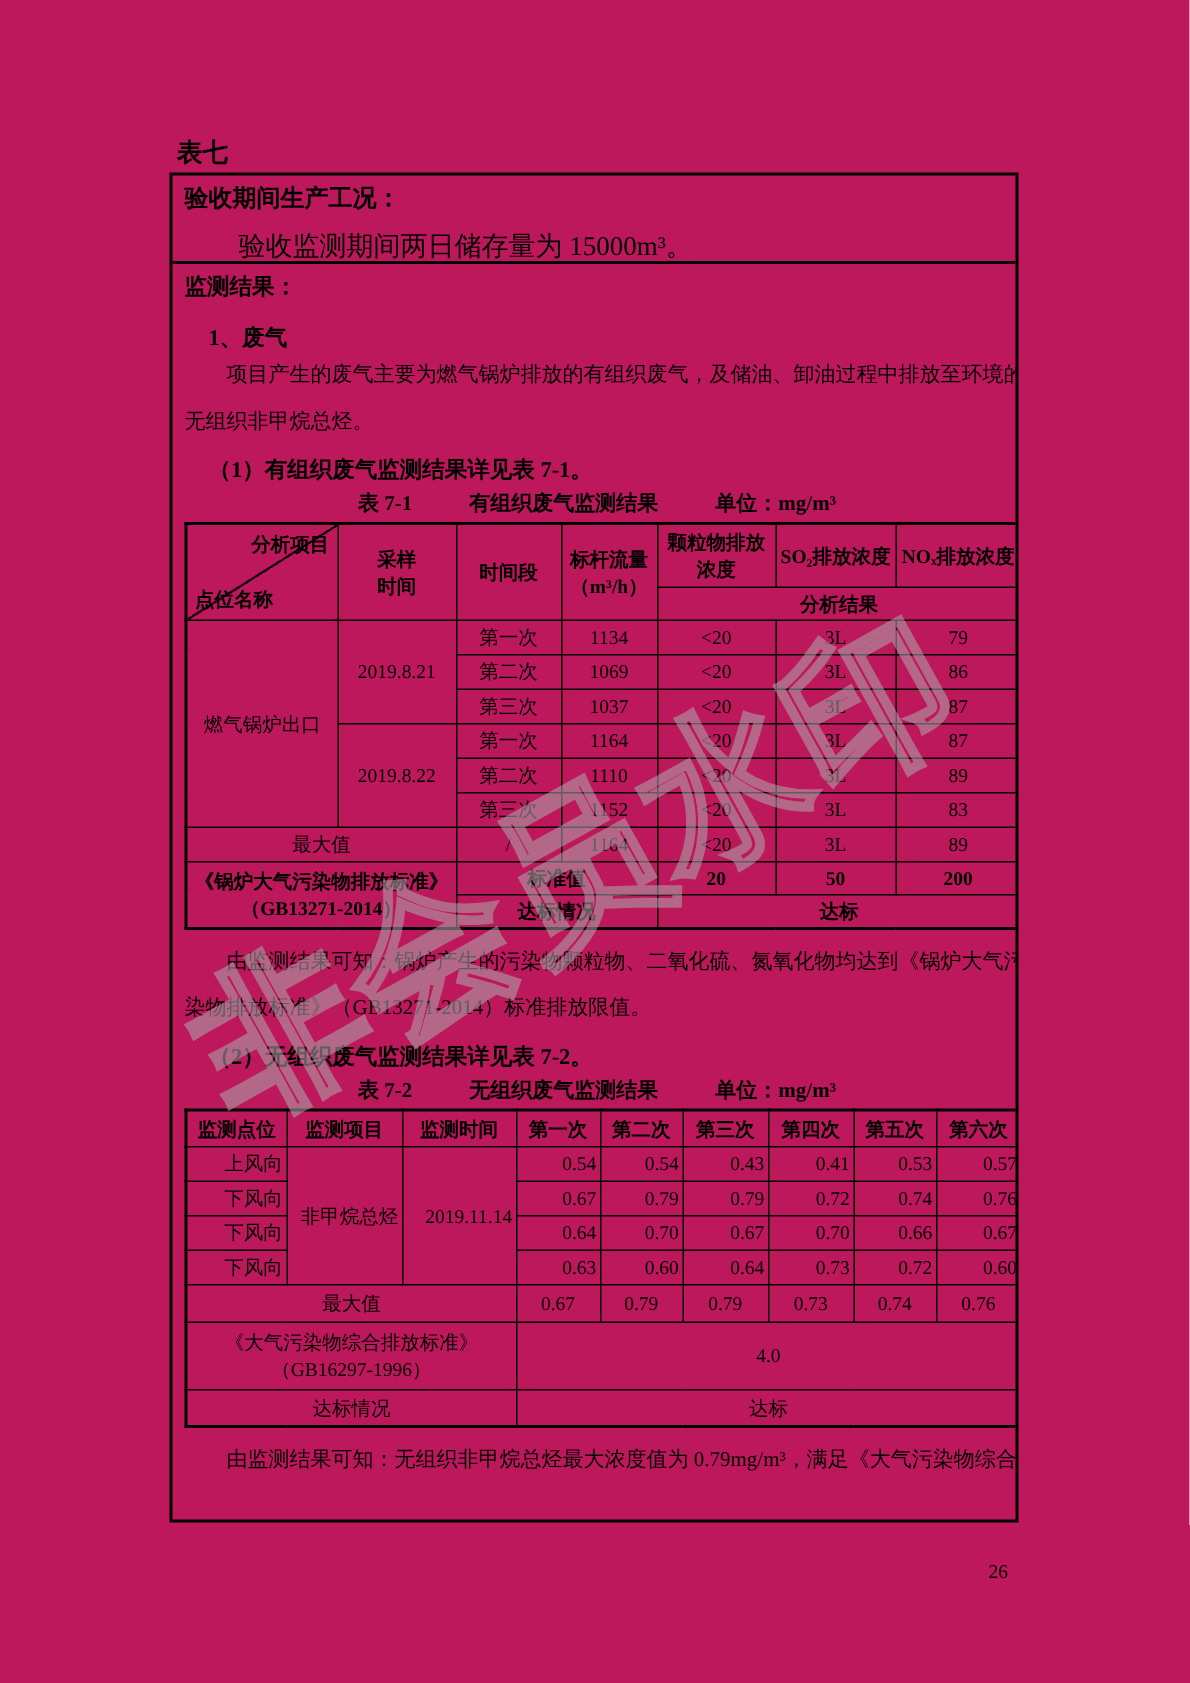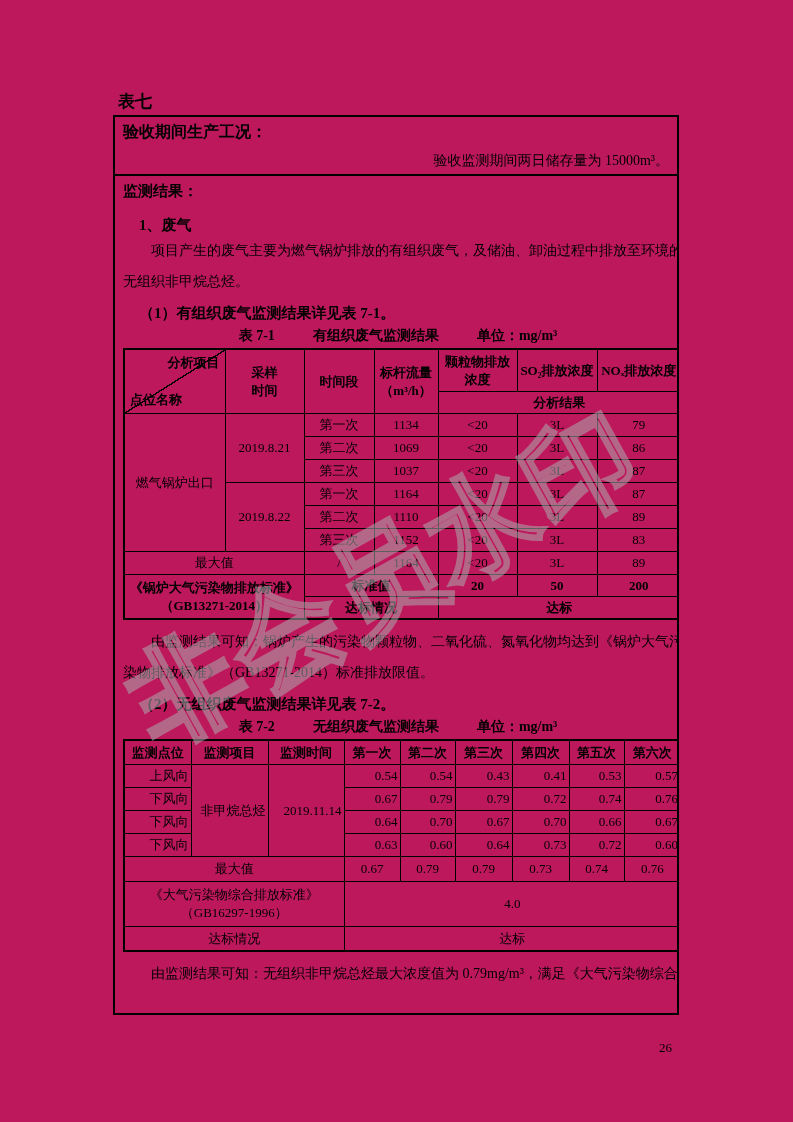--- a/index.html
+++ b/index.html
@@ -3,21 +3,21 @@
 <meta charset="utf-8">
 <style>
   html,body{margin:0;padding:0;background:#fff;}
   .page{position:relative;width:793px;height:1122px;background:#be185d;overflow:hidden;
         font-family:"Liberation Serif","DejaVu Serif",serif;color:#000;}
   .doc-label{position:absolute;left:118px;top:90px;font-size:17px;font-weight:bold;}
   .outer-box{position:absolute;left:113px;top:115px;width:566px;height:900px;
              border:2px solid #000;box-sizing:border-box;overflow:hidden;background:transparent;}
   .sec1{height:59px;border-bottom:2px solid #000;box-sizing:border-box;padding:5px 8px 0 8px;font-family:Liberation Serif, serif;}
   .sec1-title{font-size:16px;font-weight:bold;}
-  .sec1-body{font-size:14px;margin-top:9px;text-indent:2em;text-align:right;}
+  .sec1-body{font-size:18px;margin-top:9px;text-indent:2em;}
   .sec2{padding:6px 4px 0 8px;}
   .sec2-title{font-size:15px;font-weight:bold;}
   .sub1{font-size:15px;font-weight:bold;margin:15px 0 0 16px;}
   .line{font-size:14px;line-height:31px;white-space:nowrap;}
   .indent{text-indent:2em;}
   .item{font-size:15px;font-weight:bold;margin:7px 0 4px 16px;}
   .caption{display:flex;justify-content:center;gap:38px;font-size:14px;font-weight:bold;margin:4px 0 3px 0;}
   table{border-collapse:collapse;table-layout:fixed;width:557px;font-size:13px;text-align:center;
         border:2px solid #000;margin-top:2px;}
   td{border:1px solid #000;padding:0 2px;overflow:hidden;line-height:1.35;}

